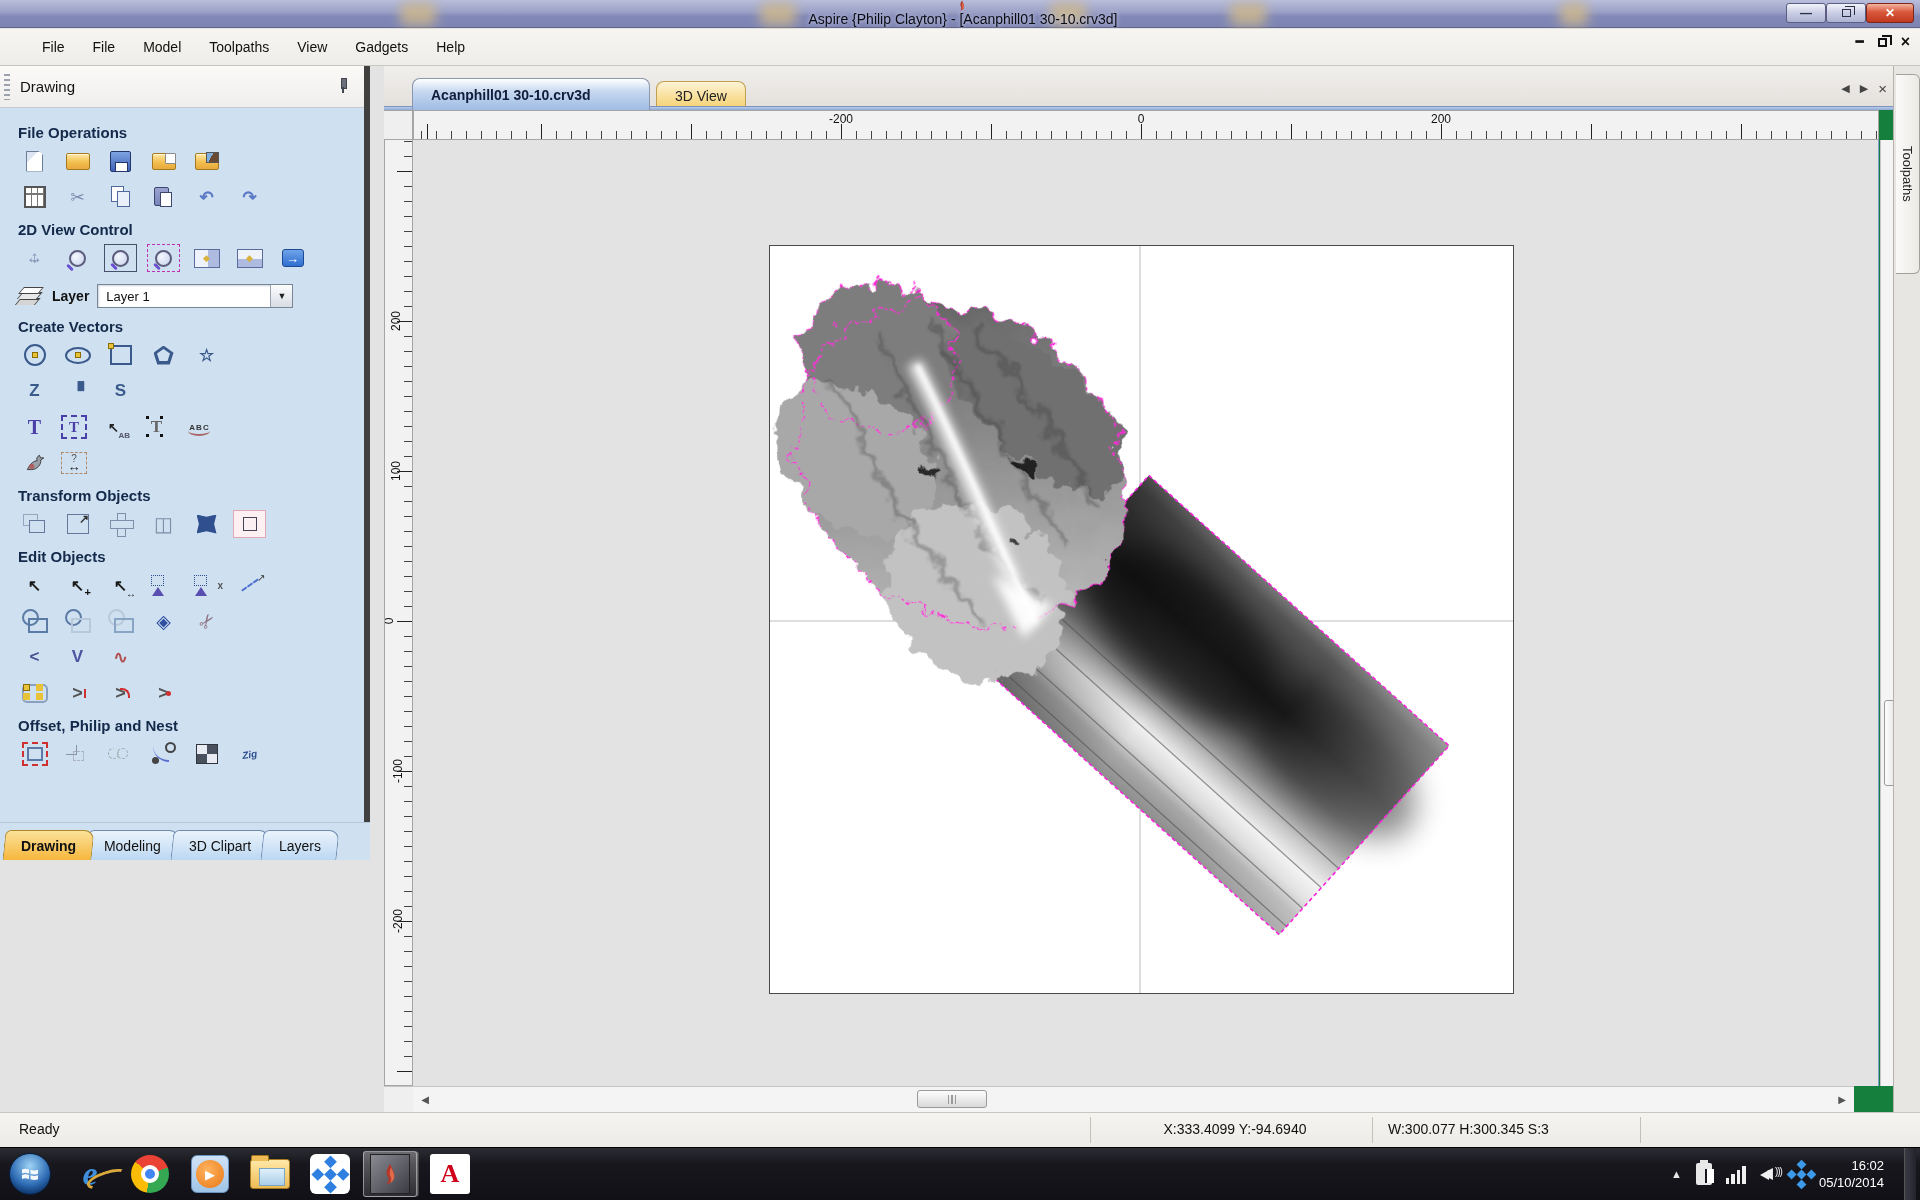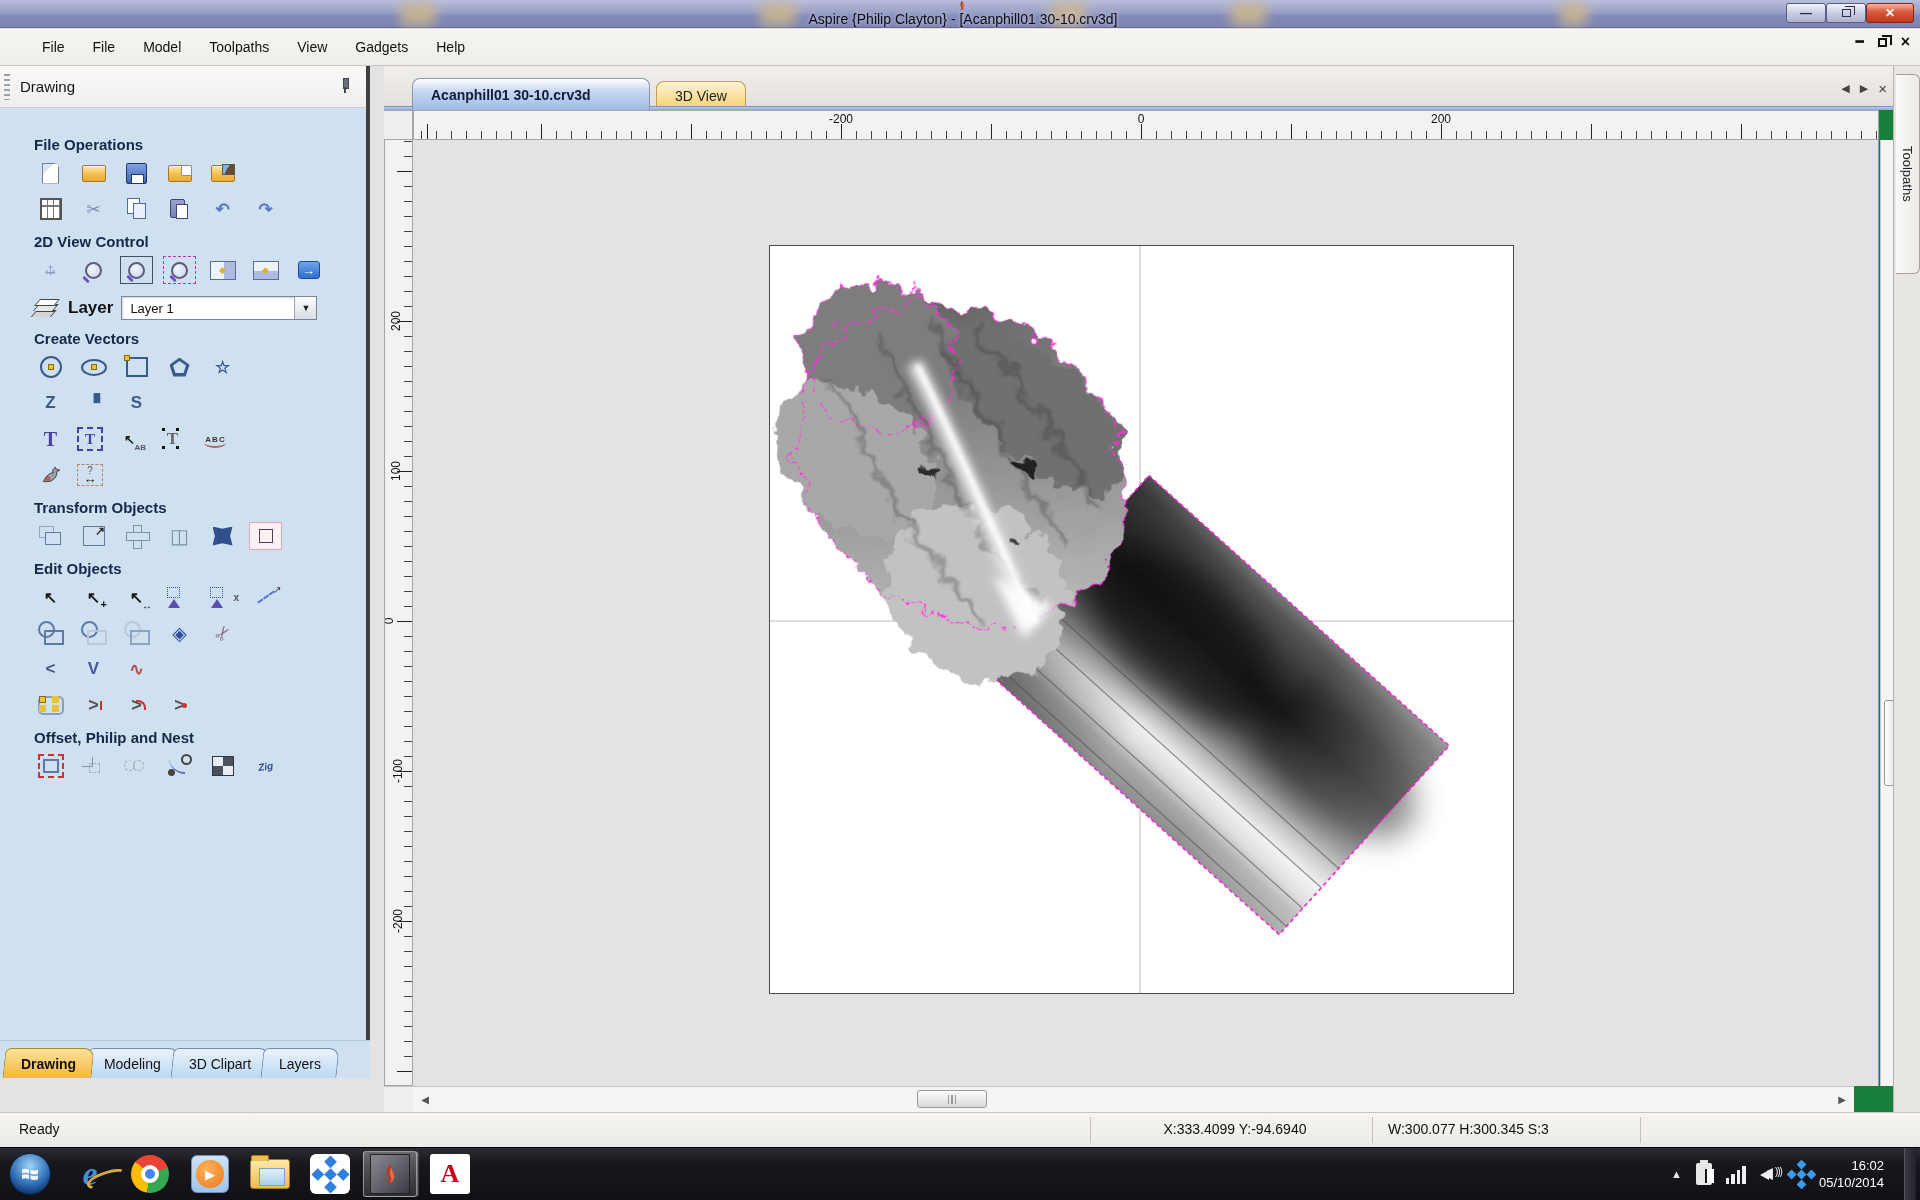--- a/index.html
+++ b/index.html
@@ -24,30 +24,30 @@
   
   #menubar{position:absolute;left:0;top:29px;width:1920px;height:37px;background:linear-gradient(#f7f5f2,#efedea);
     border-bottom:1px solid #c9c5c0;display:flex;align-items:center;}
   .menu-item{font-size:14px;color:#111;padding:7px 14px;cursor:default;}
   #mdi-controls{position:absolute;right:10px;top:8px;display:flex;gap:14px;align-items:center;}
   .mdi-btn{font-size:13px;font-weight:bold;color:#111;line-height:10px;}
   .mdi-restore{width:9px;height:9px;border:2px solid #111;position:relative;}
   .mdi-restore:before{content:"";position:absolute;left:2px;top:-5px;width:8px;height:8px;border:2px solid #111;border-bottom:none;border-left:none;}
 
   
-  #sidebar{position:absolute;left:0;top:66px;width:370px;height:1012px;background:#cfe0f0;border-right:4px solid #404040;}
+  #sidebar{position:absolute;left:0;top:66px;width:370px;height:794px;background:#cfe0f0;border-right:6px solid #404040;}
   #panel-header{position:absolute;left:0;top:0;width:100%;height:42px;background:linear-gradient(#fbfaf9,#efeeec);
     border-bottom:1px solid #c4c9d2;display:flex;align-items:center;}
   #panel-grip{width:6px;height:26px;margin-left:4px;background:repeating-linear-gradient(#9aa2ad 0 2px,transparent 2px 5px);}
   #panel-title{font-size:15px;color:#111;margin-left:10px;}
   #pin-icon{position:absolute;right:14px;top:12px;width:14px;height:14px;}
   #pin-icon:before{content:"";position:absolute;left:5px;top:0;width:4px;height:9px;background:#6a6f78;border:1px solid #41454d;}
   #pin-icon:after{content:"";position:absolute;left:6px;top:9px;width:2px;height:6px;background:#41454d;}
 
-  #panel-body{position:absolute;left:0;top:54px;width:100%;height:966px;padding:6px 0 0 34px;overflow:hidden;}
+  #panel-body{position:absolute;left:0;top:42px;width:100%;height:966px;padding:6px 0 0 18px;overflow:hidden;}
   .section-title{font-size:15px;font-weight:bold;color:#13294a;margin:10px 0 6px 0;}
   .icon-row{display:flex;gap:10px;margin:4px 0 8px 0;align-items:center;}
   .ti{position:relative;width:33px;height:28px;display:inline-flex;align-items:center;justify-content:center;
       font-size:17px;color:#3a5a8c;cursor:pointer;flex:none;}
 
   
   .t-page:before{content:"";width:15px;height:19px;background:linear-gradient(315deg,#fff 70%,#dbe6f2 70%),#fff;border:1px solid #6d7f96;
       clip-path:polygon(0 0,70% 0,100% 22%,100% 100%,0 100%);}
   .t-folder:before,.t-folder-import:before,.t-folder-image:before{content:"";width:22px;height:15px;border-radius:2px;
       background:linear-gradient(#ffe9a8,#f3bf4e 55%,#e8a93c);border:1px solid #a5791f;box-shadow:inset 0 1px 0 #fff6d8;}
@@ -136,21 +136,21 @@
   .t-circ-array:before{content:"";position:absolute;left:4px;top:8px;width:9px;height:9px;border:1.5px dashed #9aa;border-radius:50%;}
   .t-circ-array:after{content:"";position:absolute;left:13px;top:8px;width:9px;height:9px;border:1.5px dashed #9aa;border-radius:50%;box-shadow:-5px -7px 0 -1px #cfe0f0;}
   .t-copy-along:before{content:"";position:absolute;left:6px;top:6px;width:16px;height:14px;border-bottom:2.5px solid #5b6fd0;border-radius:0 0 0 16px;}
   .t-copy-along:after{content:"";position:absolute;right:4px;top:2px;width:7px;height:7px;border:2px solid #444;border-radius:50%;box-shadow:-15px 13px 0 -2px #444;}
   .t-quad:before{content:"";width:20px;height:18px;border:1px solid #30343c;
       background:conic-gradient(#49505e 0 90deg,#e8ecf2 90deg 180deg,#49505e 180deg 270deg,#e8ecf2 270deg);}
   .t-nest{font-size:10px;font-weight:bold;font-style:italic;color:#2f4f8f;transform:rotate(-8deg);letter-spacing:0;}
 
   
   #layer-row{display:flex;align-items:center;gap:8px;margin:12px 0 4px 0;}
-  #layer-label{font-size:17px;font-weight:bold;color:#111;}
+  #layer-label{font-size:14px;font-weight:bold;color:#111;}
   #layer-select{width:196px;height:24px;background:#fff;border:1px solid #7a8694;display:flex;align-items:center;box-shadow:inset 1px 1px 2px #ccd4dd;}
   #layer-value{flex:1;font-size:13px;color:#111;padding-left:8px;}
   #layer-arrow{width:22px;height:100%;background:linear-gradient(#fdfdfd,#d8dde4);border-left:1px solid #9aa4b0;display:flex;align-items:center;justify-content:center;font-size:9px;color:#222;}
 
   
   #side-tabs{position:absolute;left:0;bottom:0;width:370px;height:38px;background:#cfe0f0;display:flex;align-items:flex-end;padding-left:4px;border-top:1px solid #b5c8da;}
   .side-tab{position:relative;height:30px;padding:0 16px;margin-right:-6px;display:flex;align-items:center;
     font-size:14px;color:#111;border:1px solid #6f8bb0;border-bottom:none;border-radius:6px 10px 0 0;
     background:linear-gradient(#eaf3fc,#bcd8f2);transform:skewX(-6deg);}
   .side-tab span{transform:skewX(6deg);}

